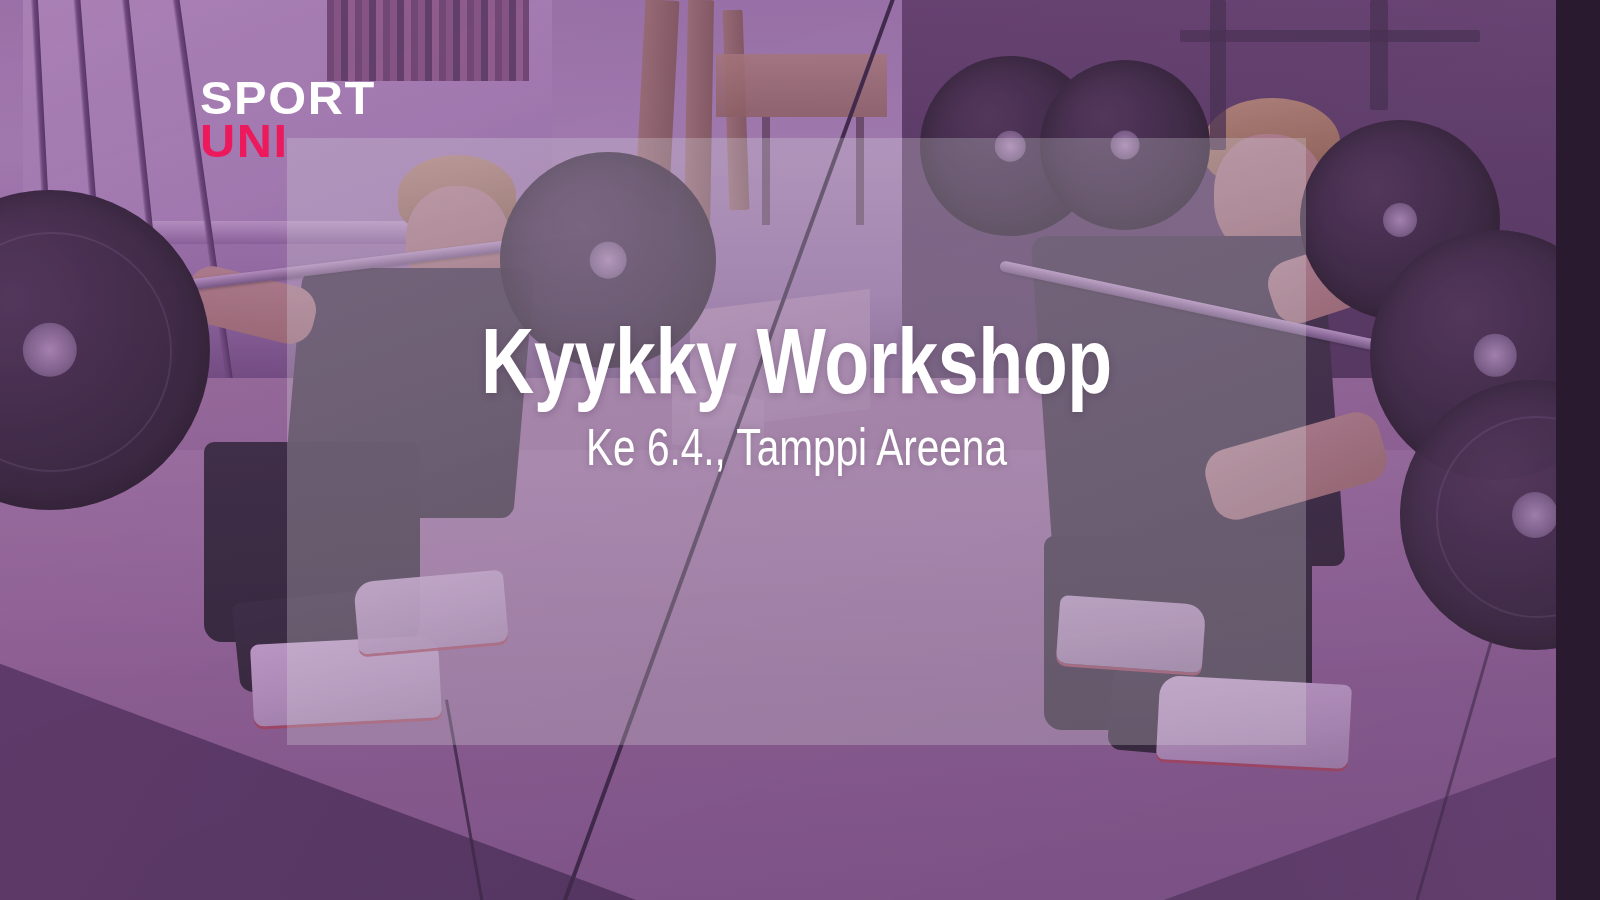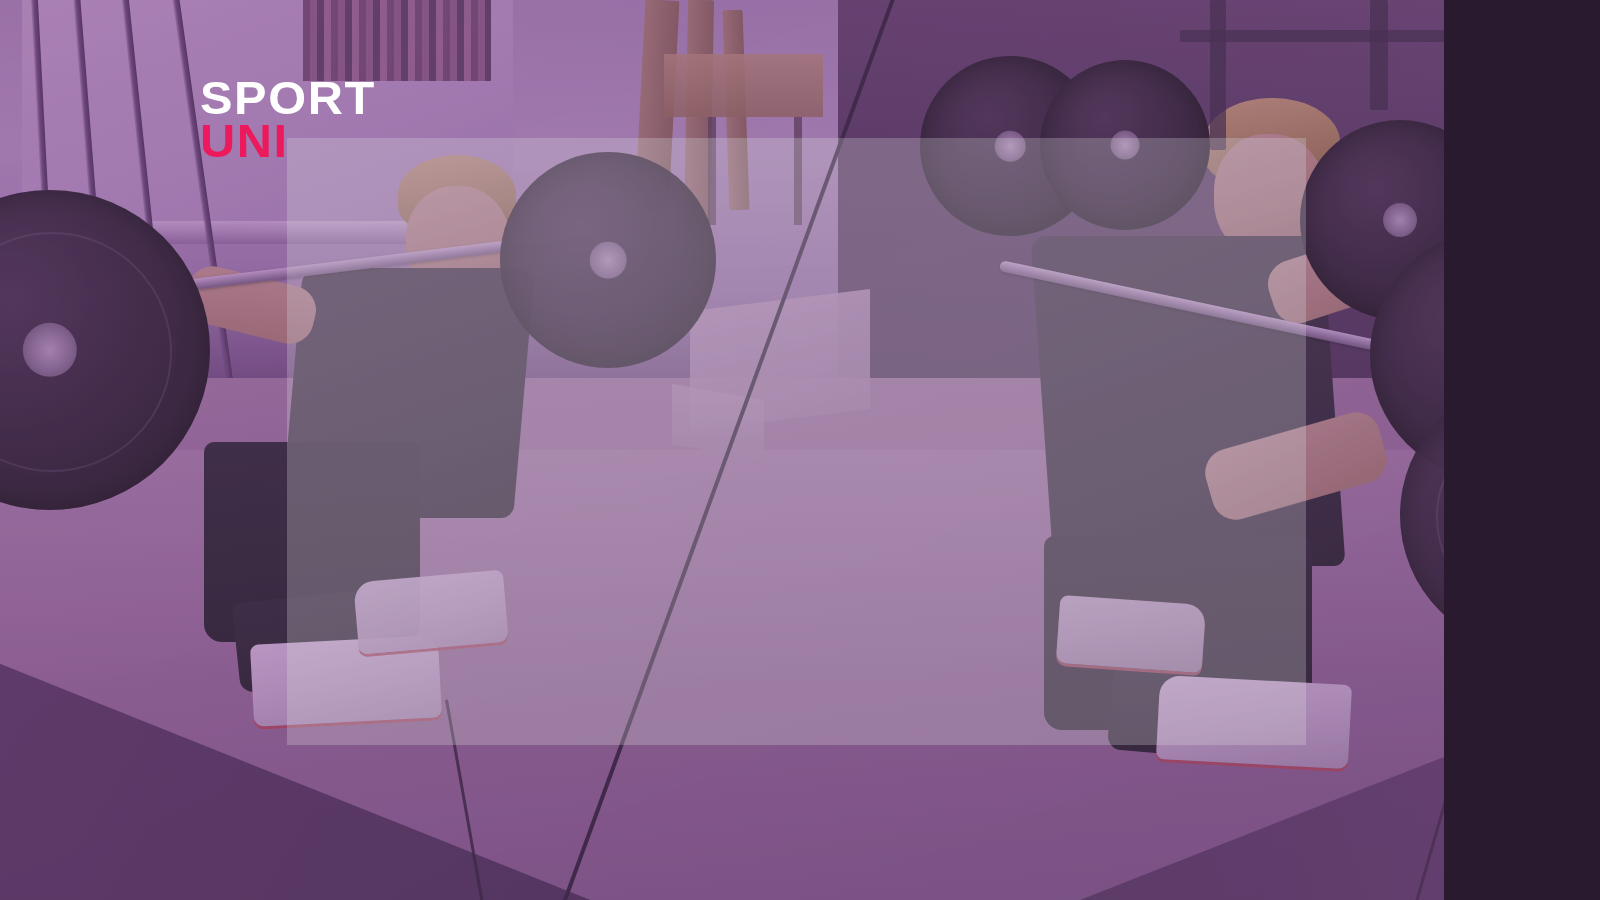--- a/index.html
+++ b/index.html
@@ -6,21 +6,21 @@
     margin: 0;
     padding: 0;
     background: #2a1a30;
   }
   body {
     font-family: "Liberation Sans", sans-serif;
   }
 
   .poster {
     position: relative;
-    width: 1444px;
+    width: 1556px;
     height: 900px;
     overflow: hidden;
     background: #8a6296;
   }
 
   
   .photo {
     position: absolute;
     inset: 0;
     overflow: hidden;
@@ -385,18 +385,22 @@
   </div>
 
   <div class="logo">
     <span class="logo-sport">SPORT</span>
     <span class="logo-uni" style="color:#ec1a5c;">UNI</span>
   </div>
 
   <div class="panel">
     <div class="panel-inner">
 
+      <div class="block fi">
+        <div class="headline">Kyykky Workshop</div>
+        <div class="subline">Ke 6.4., Tamppi Areena</div>
+      </div>
 
 
     </div>
   </div>
 
 </div>
 
 </body></html>

